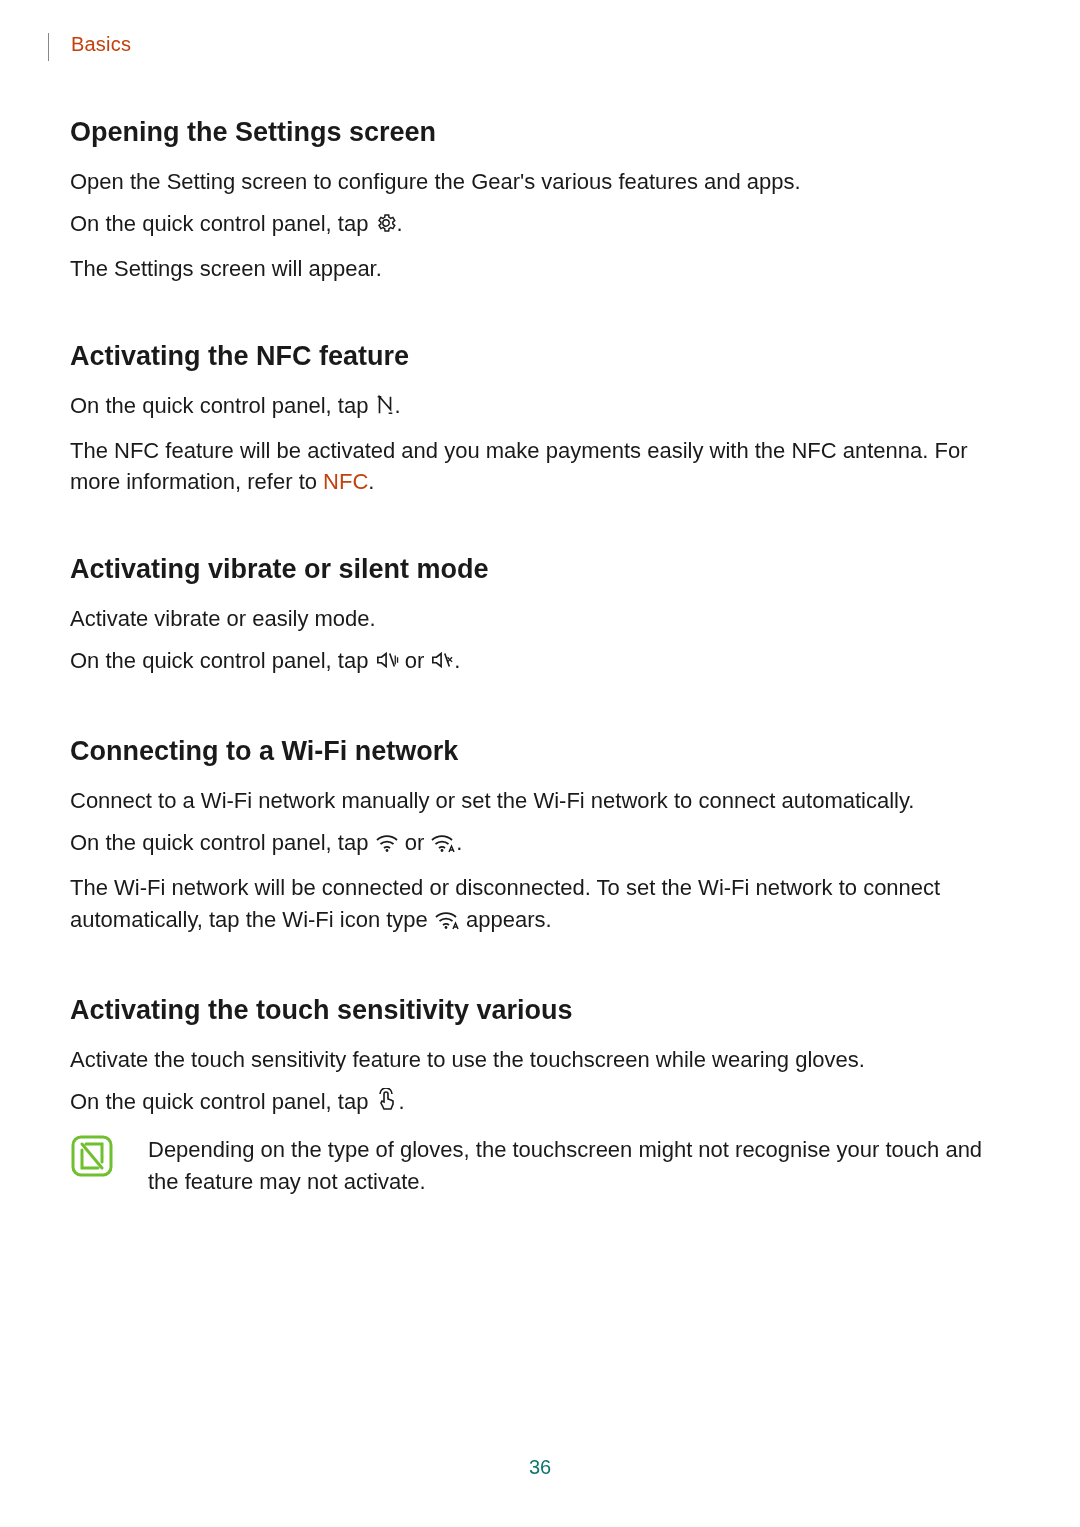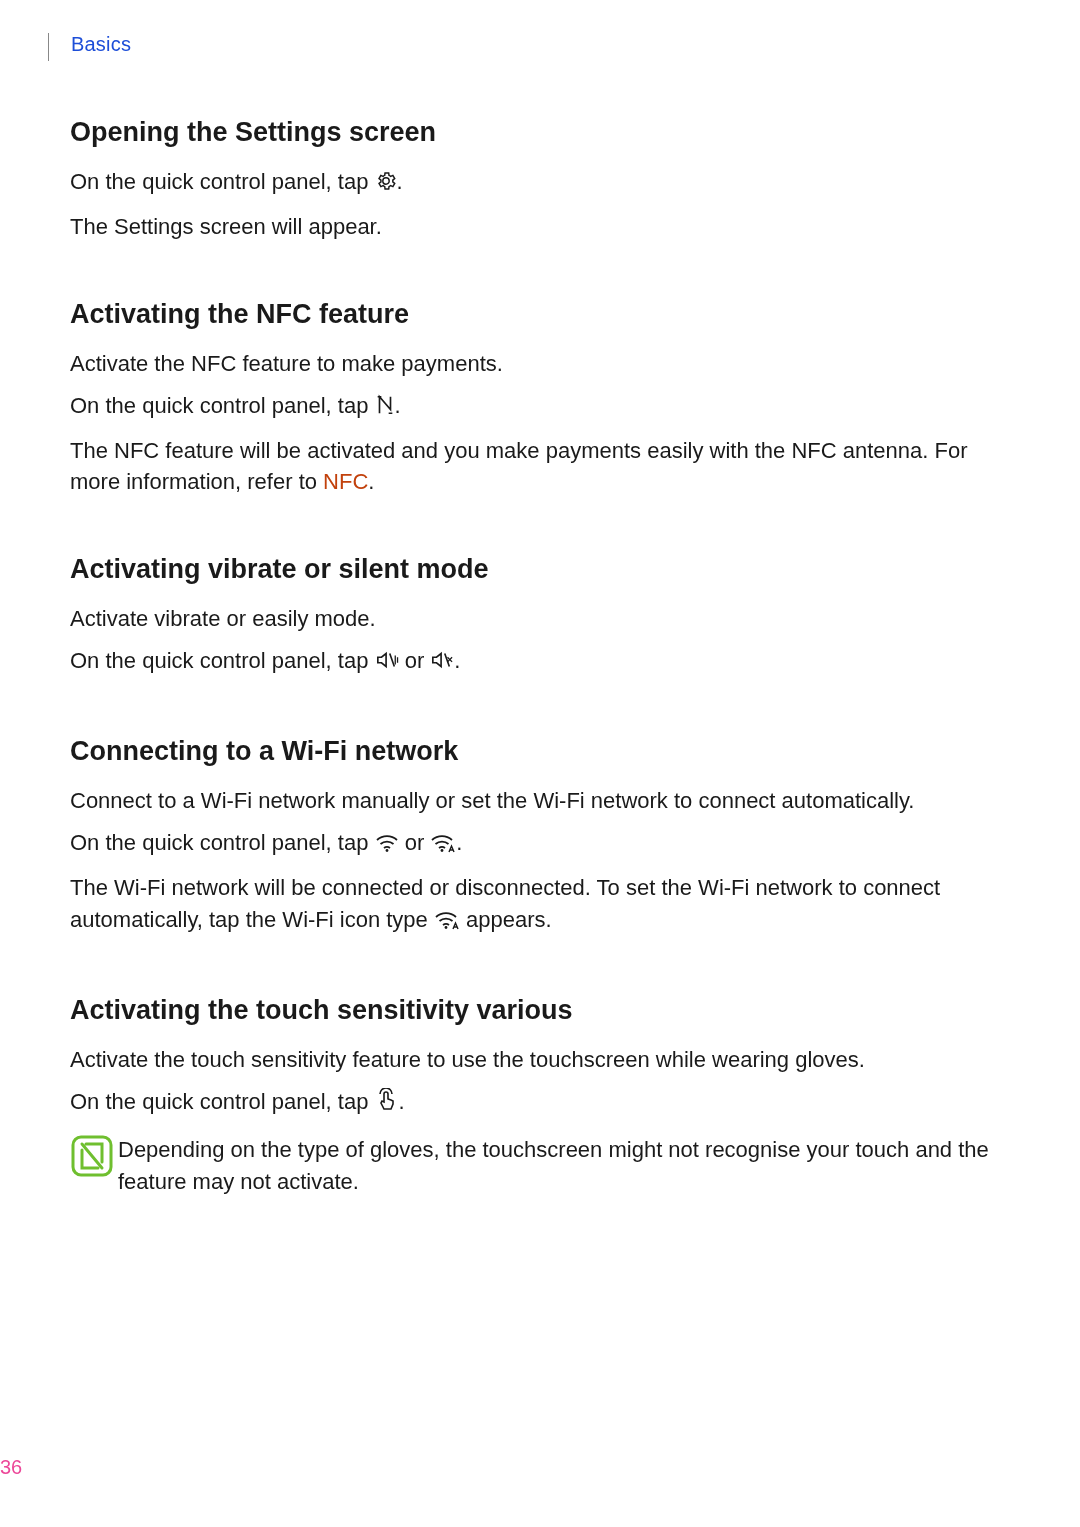--- a/index.html
+++ b/index.html
@@ -19,21 +19,21 @@
     border-left: 1px solid #888;
     padding-left: 22px;
     height: 28px;
     display: flex;
     align-items: flex-start;
     margin-bottom: 50px;
     margin-left: -22px;
   }
   .header-label {
     font-size: 20px;
-    color: #1d4ed8;
+    color: #c2410c;
     letter-spacing: 0.2px;
   }
   h3 {
     font-size: 27px;
     font-weight: 600;
     margin: 56px 0 18px 0;
     color: #1a1a1a;
   }
   p {
     font-size: 22px;
@@ -43,61 +43,61 @@
   }
   .link {
     color: #c2410c;
   }
   .icon {
     display: inline-block;
     vertical-align: -3px;
   }
   .note-row {
     display: flex;
-    gap: 4px;
+    gap: 34px;
     margin-top: 14px;
     align-items: flex-start;
   }
   .note-icon-box {
     flex: 0 0 auto;
   }
   .note-text {
     font-size: 22px;
     line-height: 1.45;
   }
   .page-number {
     position: absolute;
     bottom: 48px;
     width: 100%;
-    text-align: left;
+    text-align: center;
     font-size: 20px;
-    color: #ec4899;
+    color: #0f766e;
     left: 0;
   }
   svg { display: inline-block; }
 </style>
 </head>
 <body>
 
 <div class="page">
 
   <div class="header-bar">
     <span class="header-label">Basics</span>
   </div>
 
   <h3>Opening the Settings screen</h3>
+  <p>Open the Setting screen to configure the Gear's various features and apps.</p>
   <p>
     <span>On the quick control panel, tap </span><span class="icon"><svg width="22" height="22" viewBox="0 0 24 24">
           <path fill="none" stroke="#1a1a1a" stroke-width="1.6" d="M12 8.5a3.5 3.5 0 100 7 3.5 3.5 0 000-7z M19.4 13c.04-.33.06-.66.06-1s-.02-.67-.06-1l2.1-1.6-2-3.46-2.46 1a7.9 7.9 0 00-1.73-1l-.37-2.6h-4l-.37 2.6c-.61.25-1.19.59-1.73 1l-2.46-1-2 3.46L6.5 11c-.04.33-.06.66-.06 1s.02.67.06 1l-2.1 1.6 2 3.46 2.46-1c.54.41 1.12.75 1.73 1l.37 2.6h4l.37-2.6c.61-.25 1.19-.59 1.73-1l2.46 1 2-3.46L19.4 13z"></path>
         </svg></span><span>.</span>
   </p>
   <p>The Settings screen will appear.</p>
 
   <h3>Activating the NFC feature</h3>
-  <p>Activate the NFC feature to make payments.</p>
   <p>
     <span>On the quick control panel, tap </span><span class="icon"><svg width="20" height="22" viewBox="0 0 20 24">
           <path fill="none" stroke="#1a1a1a" stroke-width="1.8" d="M4 21V3l12 14V3 M2 3h4 M14 21h4"></path>
         </svg></span><span>.</span>
   </p>
   <p>
     <span>The NFC feature will be activated and you make payments easily with the NFC antenna. For more information, refer to </span><span class="link">NFC</span><span>.</span>
   </p>
 
   <h3>Activating vibrate or silent mode</h3>

